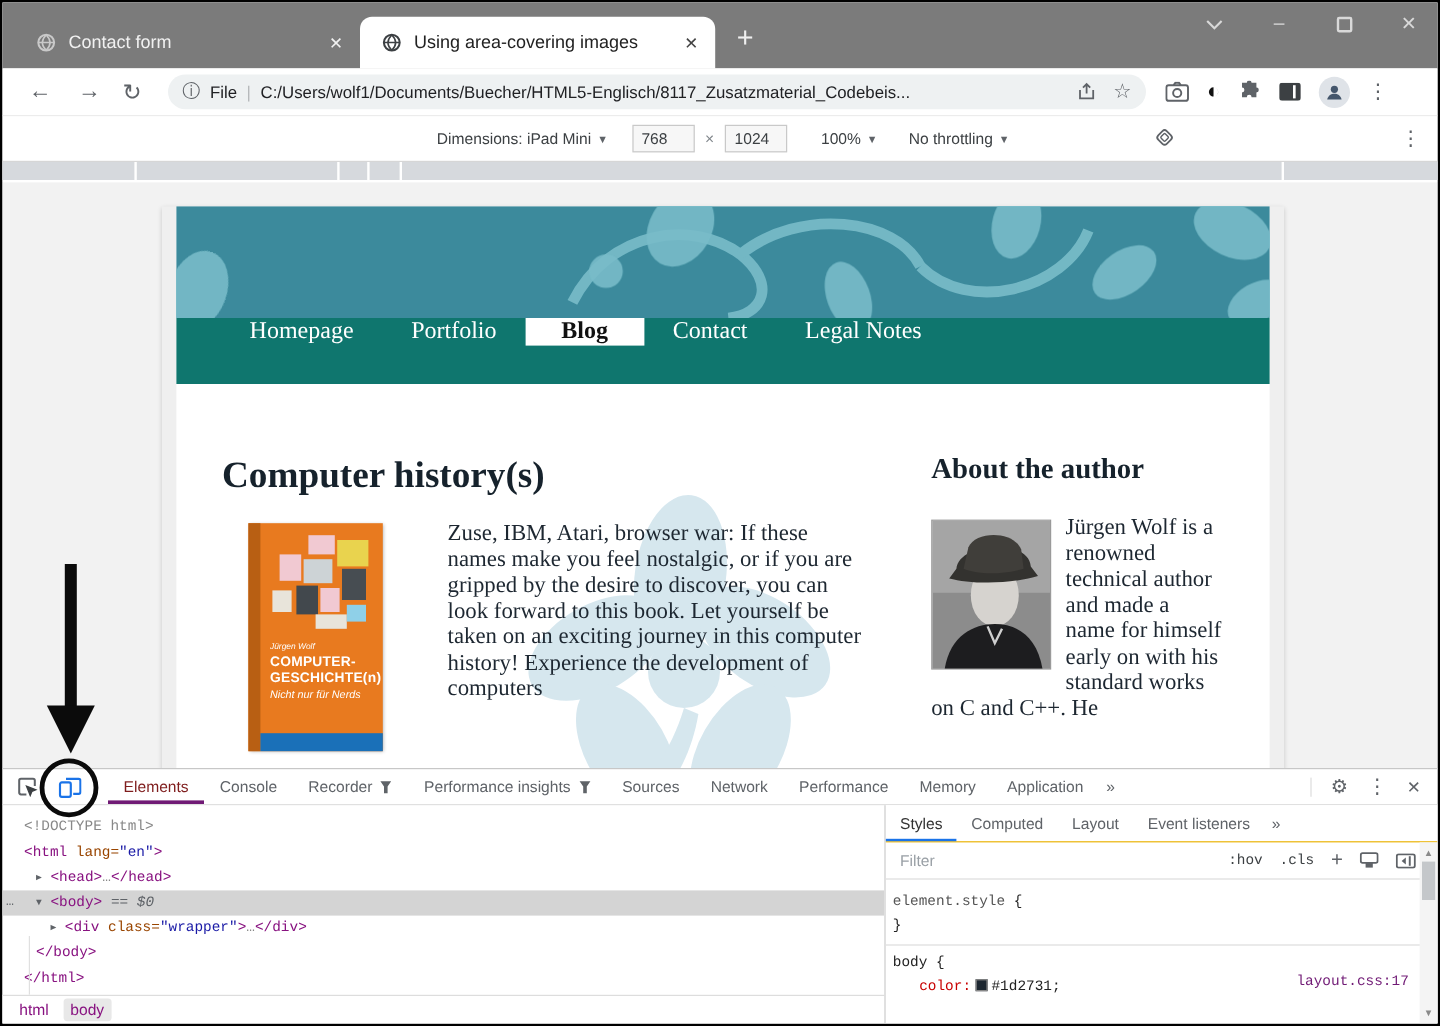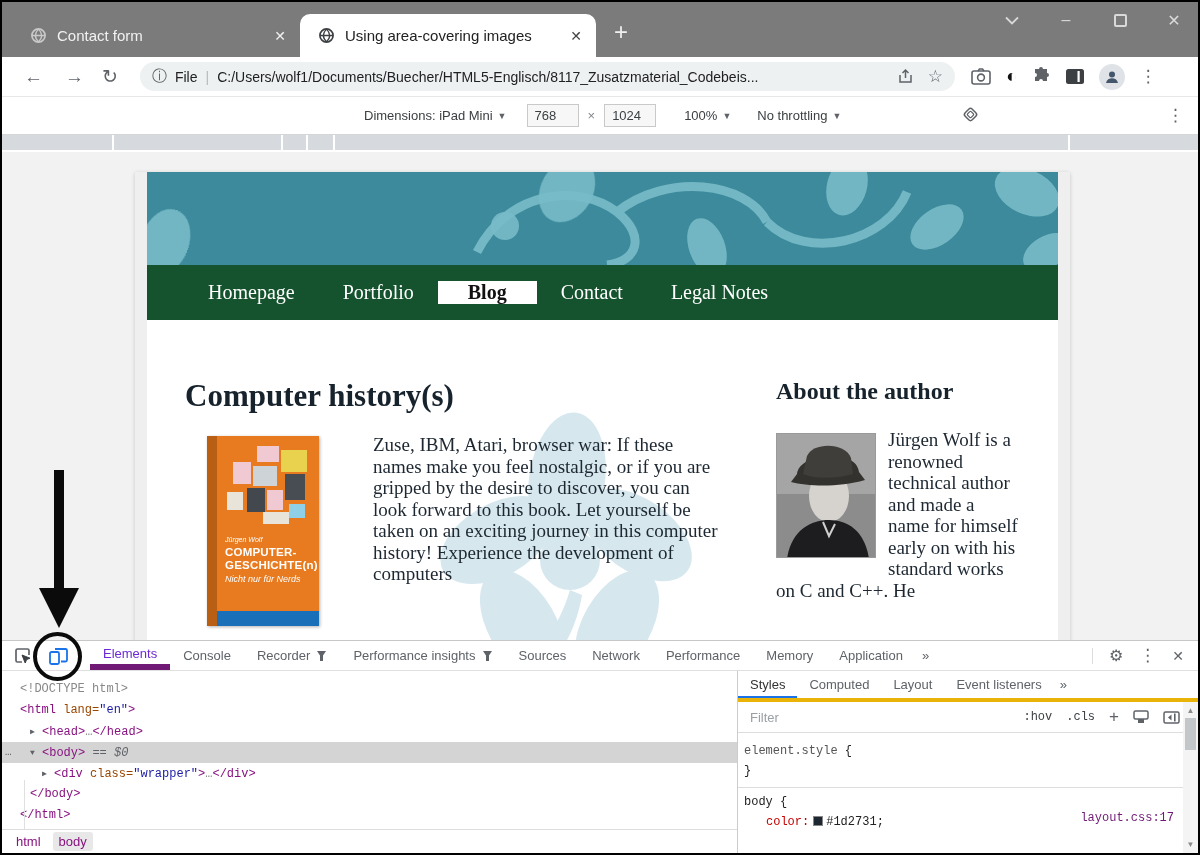--- a/index.html
+++ b/index.html
@@ -55,21 +55,21 @@
   
   .mqbar { position:absolute; left:0; top:133px; width:100%; height:17px; background:#fff; }
   .mqseg { position:absolute; top:0; height:15px; background:#d6d9dd; }
 
   
   .canvas { position:absolute; left:0; top:150px; width:100%; height:488px; background:#f2f2f2; overflow:hidden; }
   .viewport { position:absolute; left:133px; top:20px; width:935px; height:470px; background:#efefef; box-shadow:0 1px 4px rgba(0,0,0,.18); }
   .wrapper { position:absolute; left:12px; right:12px; top:0; bottom:0; background:#fff; }
   .site-header { position:relative; height:93px; background:#3c8a9c; overflow:hidden; }
   .site-title { position:absolute; right:22px; top:20px; font-size:37px; font-weight:bold; color:#c9d3d7; text-shadow:3px 3px 0 #2e5a66; letter-spacing:1px; }
-  .site-nav { position:relative; height:55px; background:#14532d; display:flex; align-items:center; padding-left:37px; font-family:"Liberation Serif", serif; }
+  .site-nav { position:relative; height:55px; background:#0f766e; display:flex; align-items:flex-start; padding-left:37px; font-family:"Liberation Serif", serif; }
   .nav-item { display:flex; align-items:center; padding:0 24px; color:#fff; font-size:20px; text-decoration:none; }
   .nav-item.active { background:#fff; color:#111; font-weight:bold; padding:0 30px; }
   .content { position:relative; padding:58px 40px 0 38px; display:flex; overflow:hidden; height:322px; }
   .flower-mark { position:absolute; left:255px; top:90px; z-index:0; opacity:.85; }
   .col-main { position:relative; z-index:1; width:540px; }
   .col-main h1 { font-family:"Liberation Serif", serif; font-size:31px; color:#16222c; margin-bottom:14px; }
   .book { float:left; width:112px; height:190px; margin:8px 54px 0 22px; position:relative; background:#e87a1f; border-left:10px solid #b85f13; box-shadow:1px 1px 3px rgba(0,0,0,.3); }
   .book .collage { position:absolute; left:6px; top:8px; width:88px; height:88px; }
   .collage i { position:absolute; display:block; }
   .book-author { position:absolute; left:8px; top:100px; color:#fff; font-size:7px; font-style:italic; }
@@ -86,21 +86,21 @@
   .anno-arrow { position:absolute; left:36px; top:468px; z-index:70; }
   .anno-circle { position:absolute; left:31px; top:630px; width:49px; height:49px; border:4px solid #0b0b0b; border-radius:50%; z-index:70; }
 
   
   .devtools { position:absolute; left:0; top:638px; width:100%; bottom:0; background:#fff; border-top:1px solid #c7c7c7; font-size:13px; color:#5f6368; }
   .dt-toolbar { position:absolute; left:0; top:0; width:100%; height:30px; display:flex; align-items:center; border-bottom:1px solid #e0e0e0; }
   .dt-ico { margin-left:12px; display:flex; align-items:center; }
   .dt-ico.device { margin-left:16px; }
   .dt-tabs { display:flex; align-items:center; height:100%; margin-left:22px; }
   .dt-tab { padding:0 13px; height:100%; display:flex; align-items:center; gap:6px; color:#5f6368; }
-  .dt-tab.active { color:#6d28d9; border-bottom:6px solid #701a75; padding-top:2px; }
+  .dt-tab.active { color:#7f1d1d; border-bottom:3px solid #701a75; padding-top:2px; }
   .dt-more { margin-left:6px; font-size:13px; }
   .dt-right { margin-left:auto; display:flex; align-items:center; gap:16px; margin-right:14px; }
   .dt-vdivider { width:1px; height:16px; background:#ddd; }
   .dt-gear { font-size:16px; color:#5f6368; }
   .dt-close { font-size:14px; color:#5f6368; }
 
   .dom-pane { position:absolute; left:0; top:30px; width:735px; bottom:24px; font-family:"Liberation Mono", monospace; font-size:12px; overflow:hidden; }
   .dom-row { position:relative; height:21px; line-height:21px; white-space:nowrap; padding-left:18px; }
   .dom-row .twisty { display:inline-block; width:12px; font-size:8px; color:#5f6368; vertical-align:1px; }
   .indent-1 { padding-left:28px; }
@@ -113,21 +113,21 @@
   .tok-val { color:#1a1aa6; }
   .tok-sel { color:#5f6368; }
   .tok-dollar { color:#5f6368; font-style:italic; }
   .guide { position:absolute; left:22px; top:109px; width:1px; height:60px; background:#e0e0e0; }
 
   .crumbbar { position:absolute; left:0; bottom:0; width:735px; height:24px; border-top:1px solid #ddd; display:flex; align-items:center; font-size:13px; background:#fff; }
   .crumb { color:#881280; margin-left:8px; padding:2px 6px; }
   .crumb.current { background:#e8e8e8; border-radius:3px; margin-left:6px; }
 
   .styles-pane { position:absolute; left:735px; right:0; top:30px; bottom:0; border-left:1px solid #ccc; background:#fff; overflow:hidden; }
-  .sp-tabs { height:31px; display:flex; align-items:center; border-bottom:4px solid #eab308; }
+  .sp-tabs { height:31px; display:flex; align-items:center; border-bottom:1px solid #eab308; }
   .sp-tab { padding:0 12px; height:100%; display:flex; align-items:center; color:#5f6368; }
   .sp-tab.active { color:#333; border-bottom:2px solid #1a73e8; padding-top:2px; }
   .sp-filter-row { height:31px; display:flex; align-items:center; border-bottom:1px solid #ddd; padding-left:12px; }
   .sp-filter { border:none; outline:none; font-size:13px; width:210px; color:#333; font-family:"Liberation Sans",sans-serif; }
   .sp-filter::placeholder { color:#9aa0a6; }
   .sp-ctrl { font-family:"Liberation Mono", monospace; font-size:12px; color:#3c4043; margin-right:14px; }
   .sp-plus { font-size:17px; color:#5f6368; margin-right:14px; }
   .sp-rules { font-family:"Liberation Mono", monospace; font-size:12px; color:#222; padding:8px 0 0 6px; line-height:20px; position:relative; }
   .sp-sel-gray { color:#555; }
   .rule-div { border-top:1px solid #ddd; margin:6px 0 4px -6px; }

